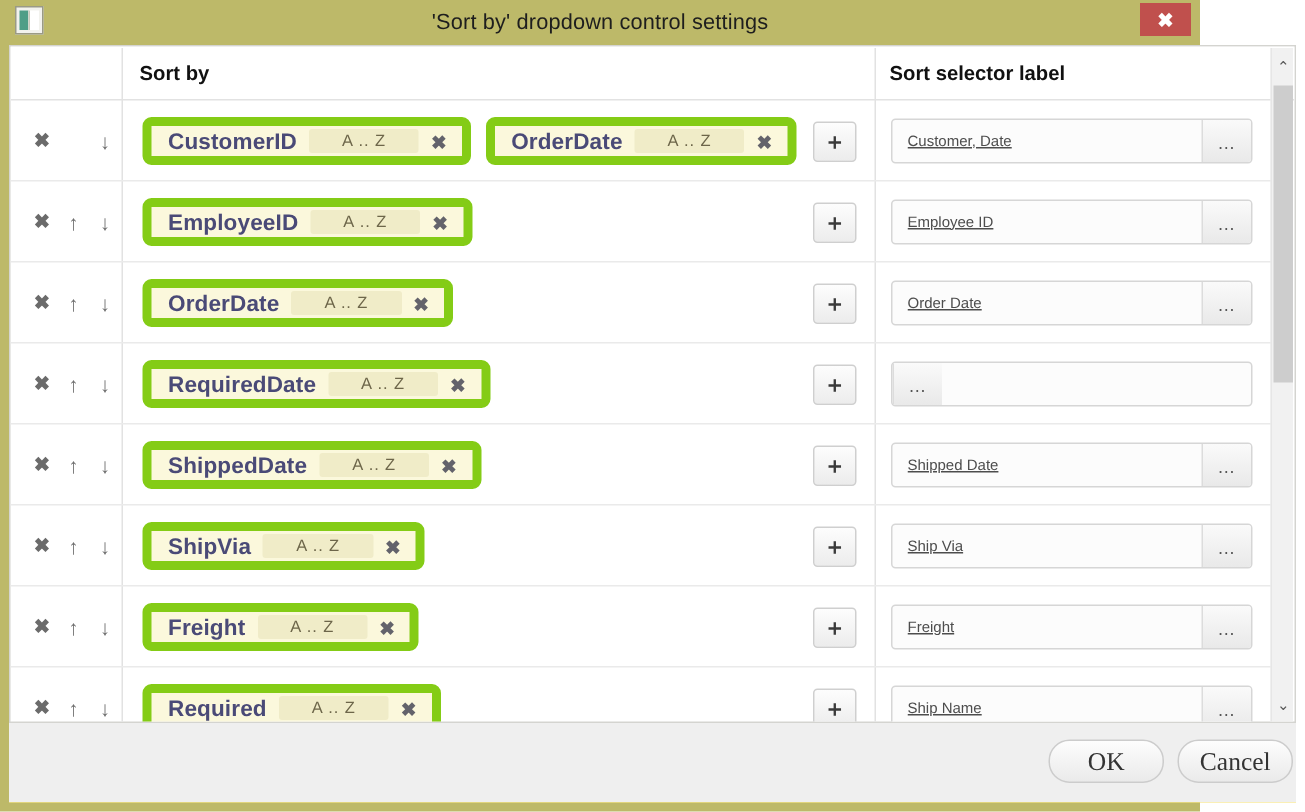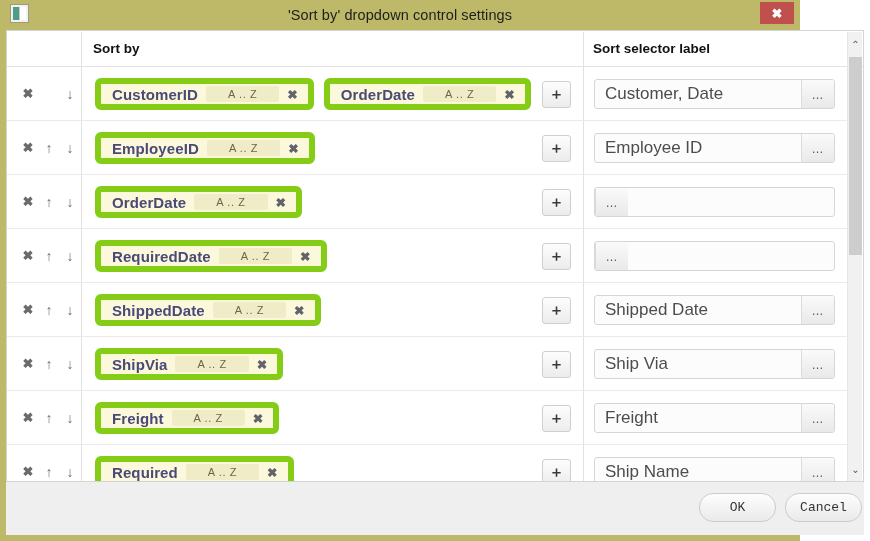--- a/index.html
+++ b/index.html
@@ -258,24 +258,25 @@
     display: flex;
     align-items: stretch;
     overflow: hidden;
   }
   .label-input {
     flex: 1;
     border: none;
     outline: none;
     background: transparent;
     font-family: "Liberation Sans", sans-serif;
-    font-size: 17px;
+    font-size: 10px;
     color: #4d4d4d;
     padding: 0 0 0 10px;
     min-width: 0;
+    text-decoration: underline;
   }
   .ellipsis-btn {
     width: 33px;
     background: linear-gradient(#fafafa, #e9e9e9);
     border-left: 1px solid #dcdcdc;
     display: flex;
     align-items: flex-end;
     justify-content: center;
     padding-bottom: 6px;
     box-sizing: border-box;
@@ -333,22 +334,22 @@
   }
   .dlg-btn {
     position: absolute;
     top: 11px;
     width: 77px;
     height: 29px;
     background: linear-gradient(#fdfdfd, #eaeaea);
     border: 1px solid #cccccc;
     border-radius: 14px;
     box-sizing: border-box;
-    font-family: Liberation Mono, monospace;
-    font-size: 13px;
+    font-family: Liberation Serif, serif;
+    font-size: 17px;
     color: #333333;
     cursor: pointer;
     display: flex;
     align-items: center;
     justify-content: center;
   }
   #ok-button     { left: 693px; }
   #cancel-button { left: 779px; }
 </style>
 </head>
@@ -431,20 +432,21 @@
             </div>
             <div class="chips">
               <div class="chip">
                 <span class="chip-label">OrderDate</span>
                 <span class="chip-az">A .. Z</span>
                 <span class="chip-x">✖</span>
               </div>
             </div>
             <div class="add-btn">＋</div>
             <div class="label-field">
+              <input type="text" class="label-input" value="Order Date" style="">
               <div class="ellipsis-btn">…</div>
             </div>
           </div>
           <div class="row">
             <div class="row-actions">
               <div class="act">✖</div>
               <div class="act arrow">↑</div>
               <div class="act arrow">↓</div>
             </div>
             <div class="chips">

